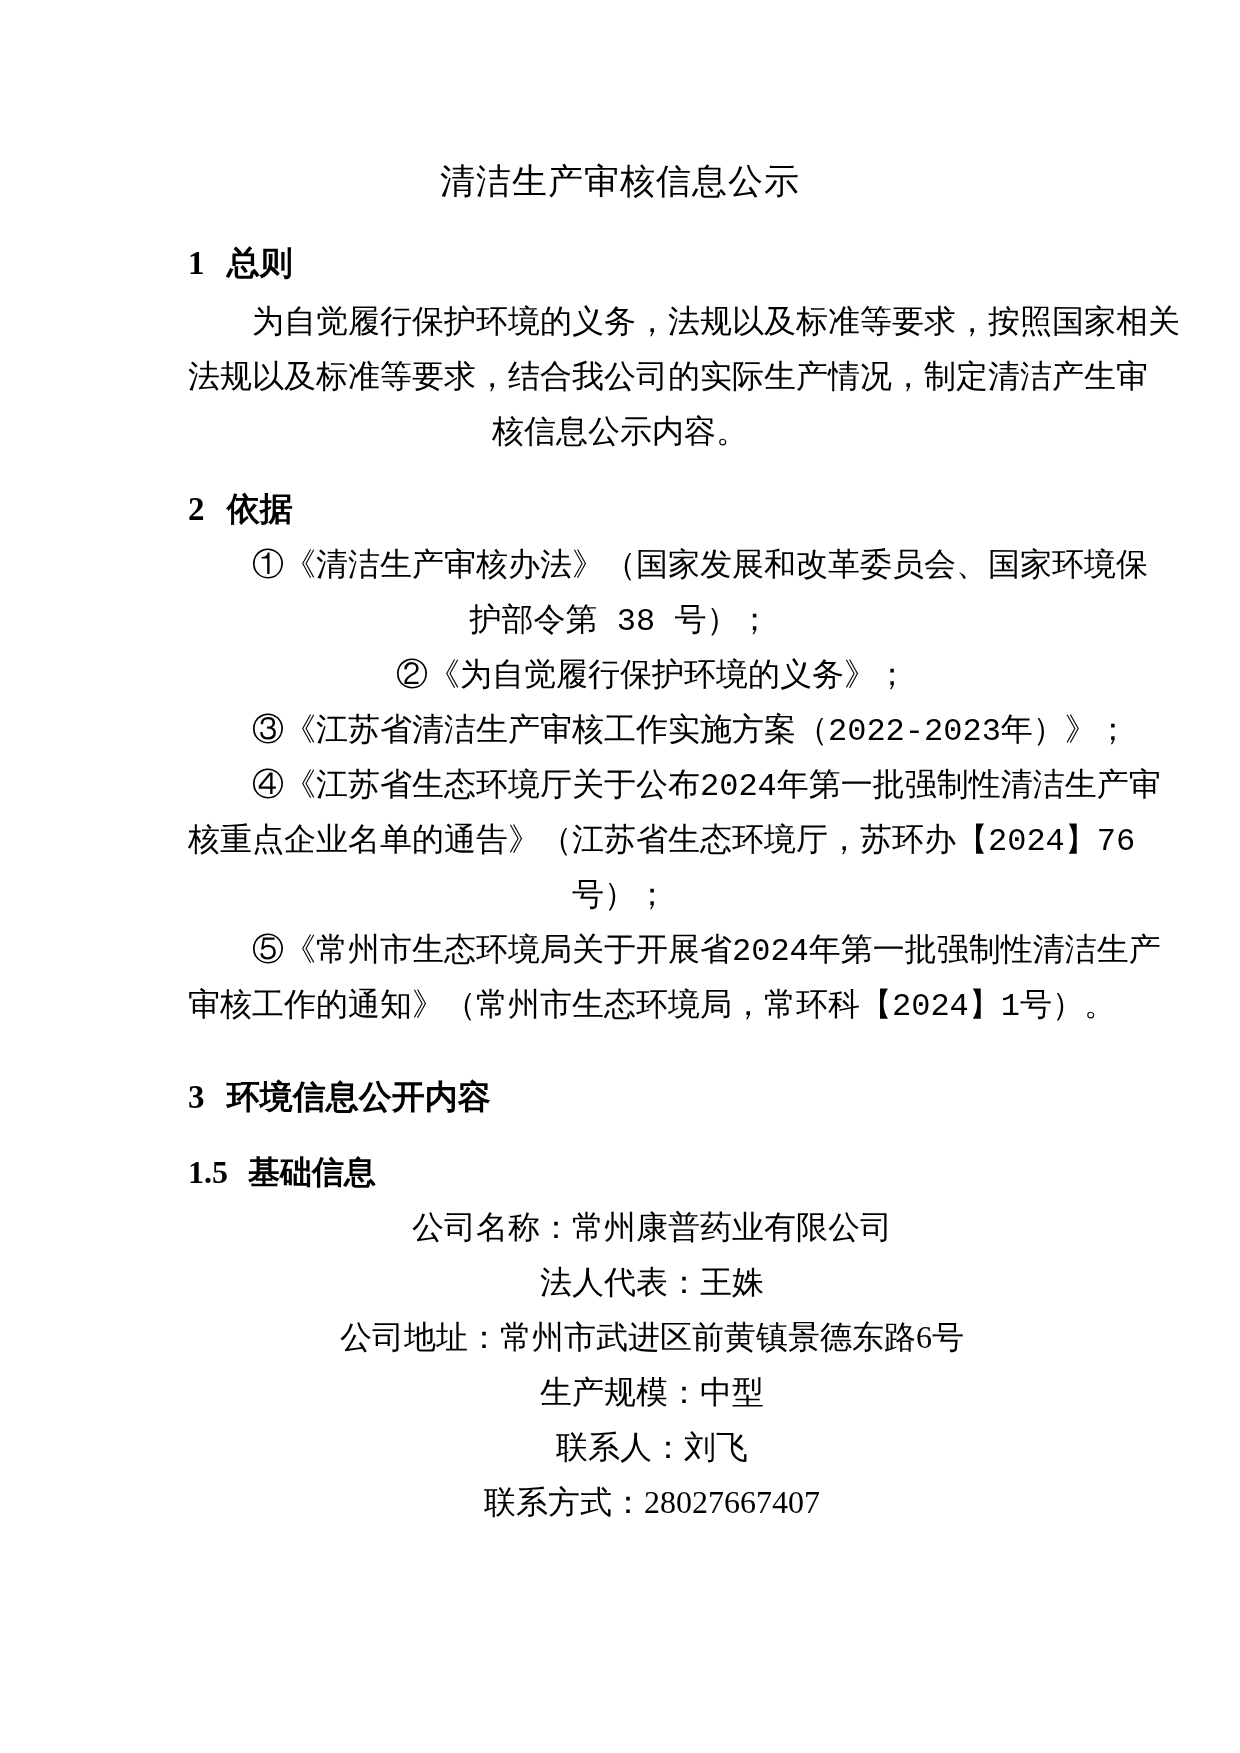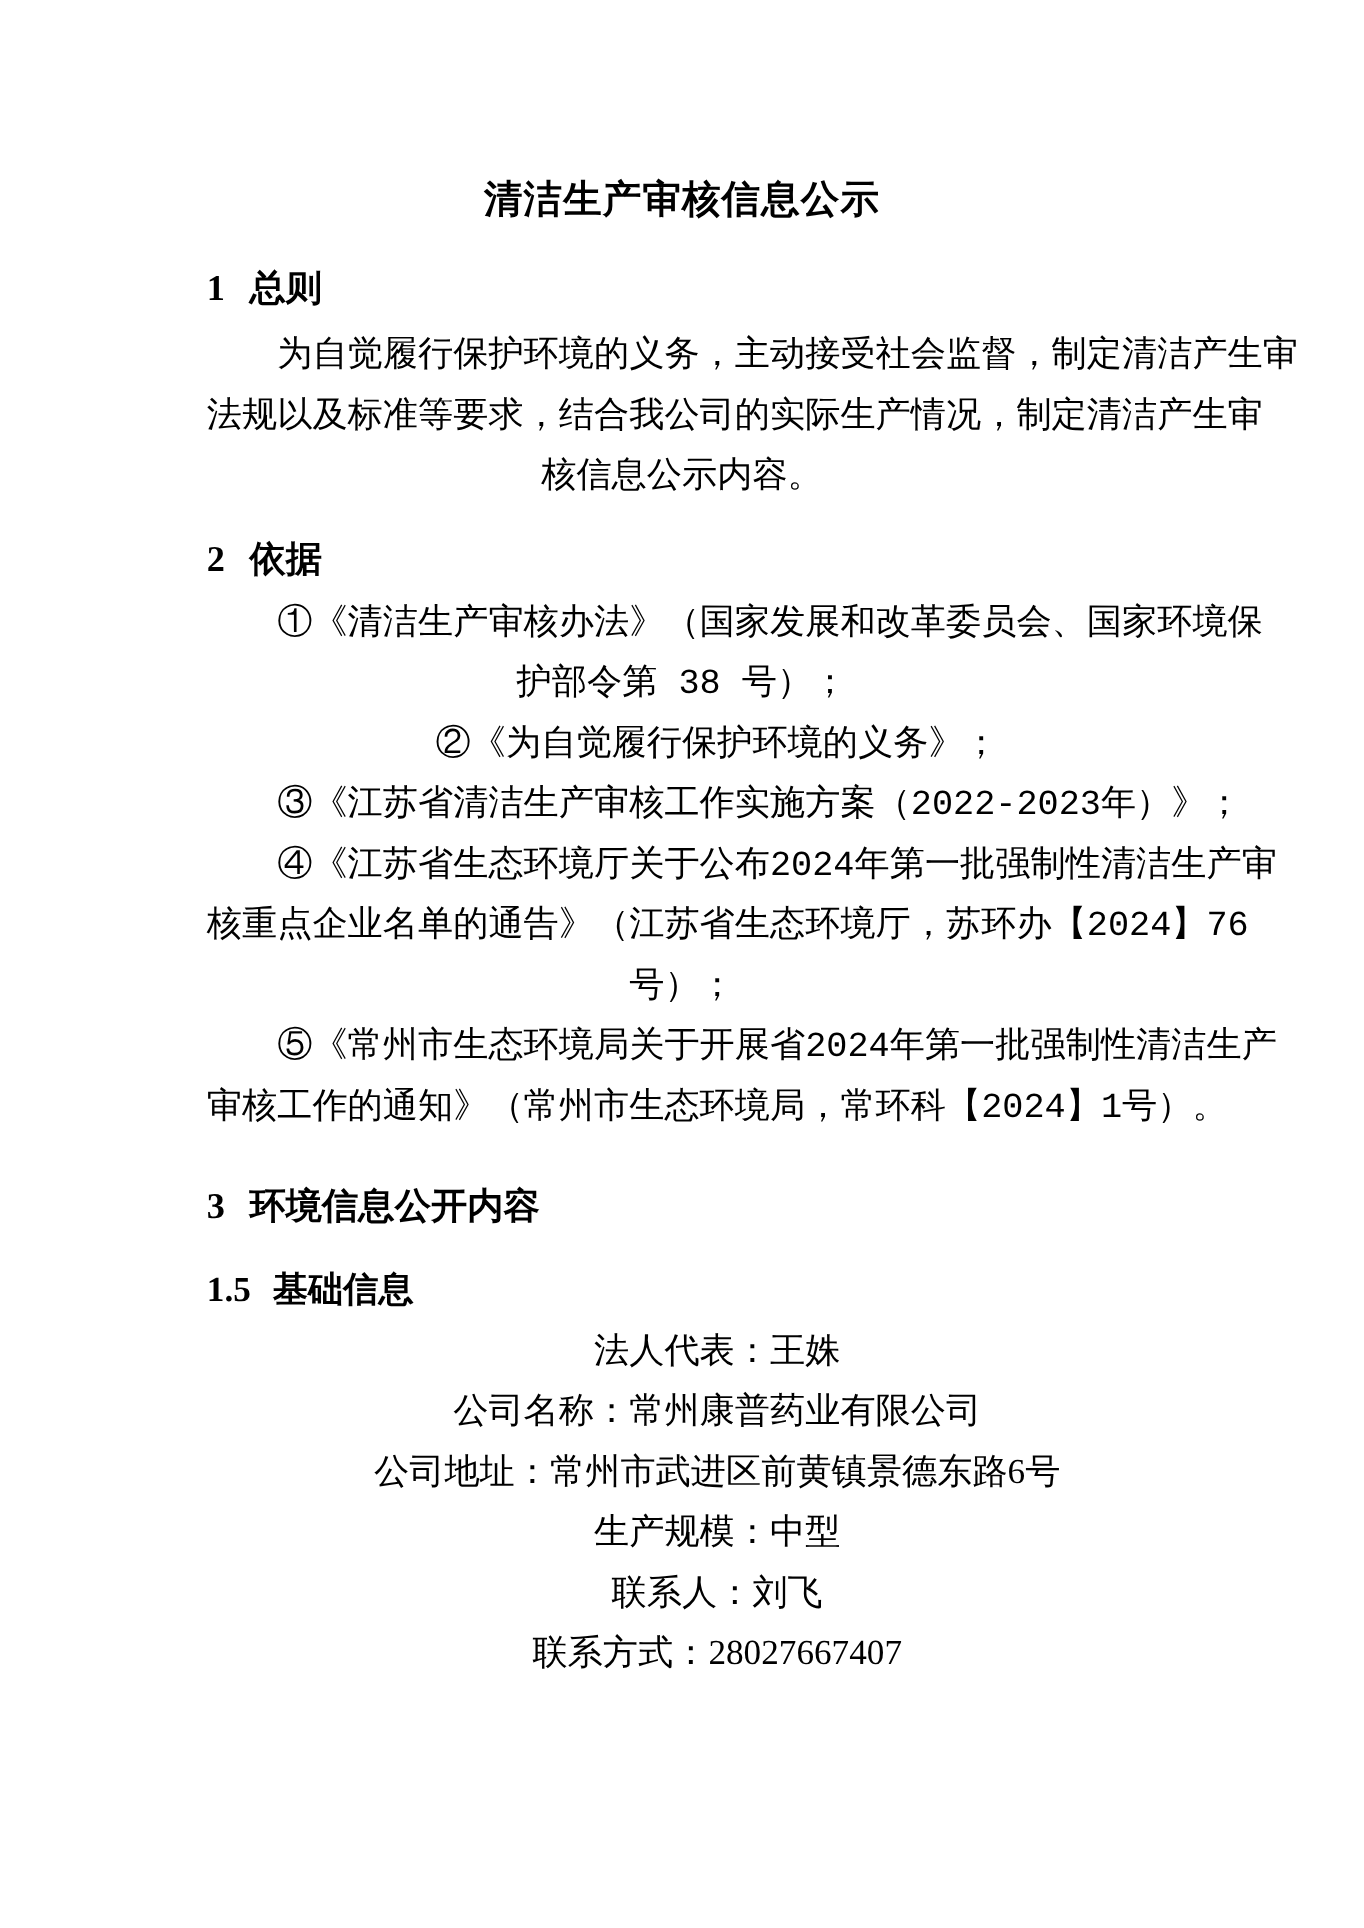--- a/index.html
+++ b/index.html
@@ -18,21 +18,21 @@
     color: #000000;
   }
   .content {
     position: absolute;
     left: 188px;
     right: 188px;
     top: 160px;
   }
   .doc-title {
     font-size: 35px;
-    font-weight: 700;
+    font-weight: 400;
     line-height: 44px;
     text-align: center;
     letter-spacing: 1px;
     white-space: nowrap;
   }
   .h2 {
     font-size: 33px;
     font-weight: 700;
     line-height: 55px;
     word-spacing: 14px;
@@ -69,21 +69,21 @@
 <body>
 
 <div class="page">
   <div class="content">
 
     <div class="doc-title">清洁生产审核信息公示</div>
 
     <div class="h2 mt-h2-1">1 总则</div>
 
     <div class="para mt-para">
-      <div class="line indent fill">为自觉履行保护环境的义务，主动接受社会监督，制定清洁产生审</div>
+      <div class="line indent fill">为自觉履行保护环境的义务，法规以及标准等要求，按照国家相关</div>
       <div class="line fill">法规以及标准等要求，结合我公司的实际生产情况，制定清洁产生审</div>
       <div class="line">核信息公示内容。</div>
     </div>
 
     <div class="h2 mt-h2-2">2 依据</div>
 
     <div class="items mt-items">
 
       <div class="item">
         <div class="line indent fill">①《清洁生产审核办法》（国家发展和改革委员会、国家环境保</div>
@@ -109,22 +109,22 @@
         <div class="line">审核工作的通知》（常州市生态环境局，常环科【2024】1号）。</div>
       </div>
 
     </div>
 
     <div class="h2 mt-h2-3">3 环境信息公开内容</div>
 
     <div class="h3 mt-h3-31">1.5 基础信息</div>
 
     <div class="info">
+      <div class="line indent">公司名称：常州康普药业有限公司</div>
       <div class="line indent">法人代表：王姝</div>
-      <div class="line indent">公司名称：常州康普药业有限公司</div>
       <div class="line indent">公司地址：常州市武进区前黄镇景德东路6号</div>
       <div class="line indent">生产规模：中型</div>
       <div class="line indent">联系人：刘飞</div>
       <div class="line indent">联系方式：28027667407</div>
     </div>
 
   </div>
 </div>
 
 </body></html>

